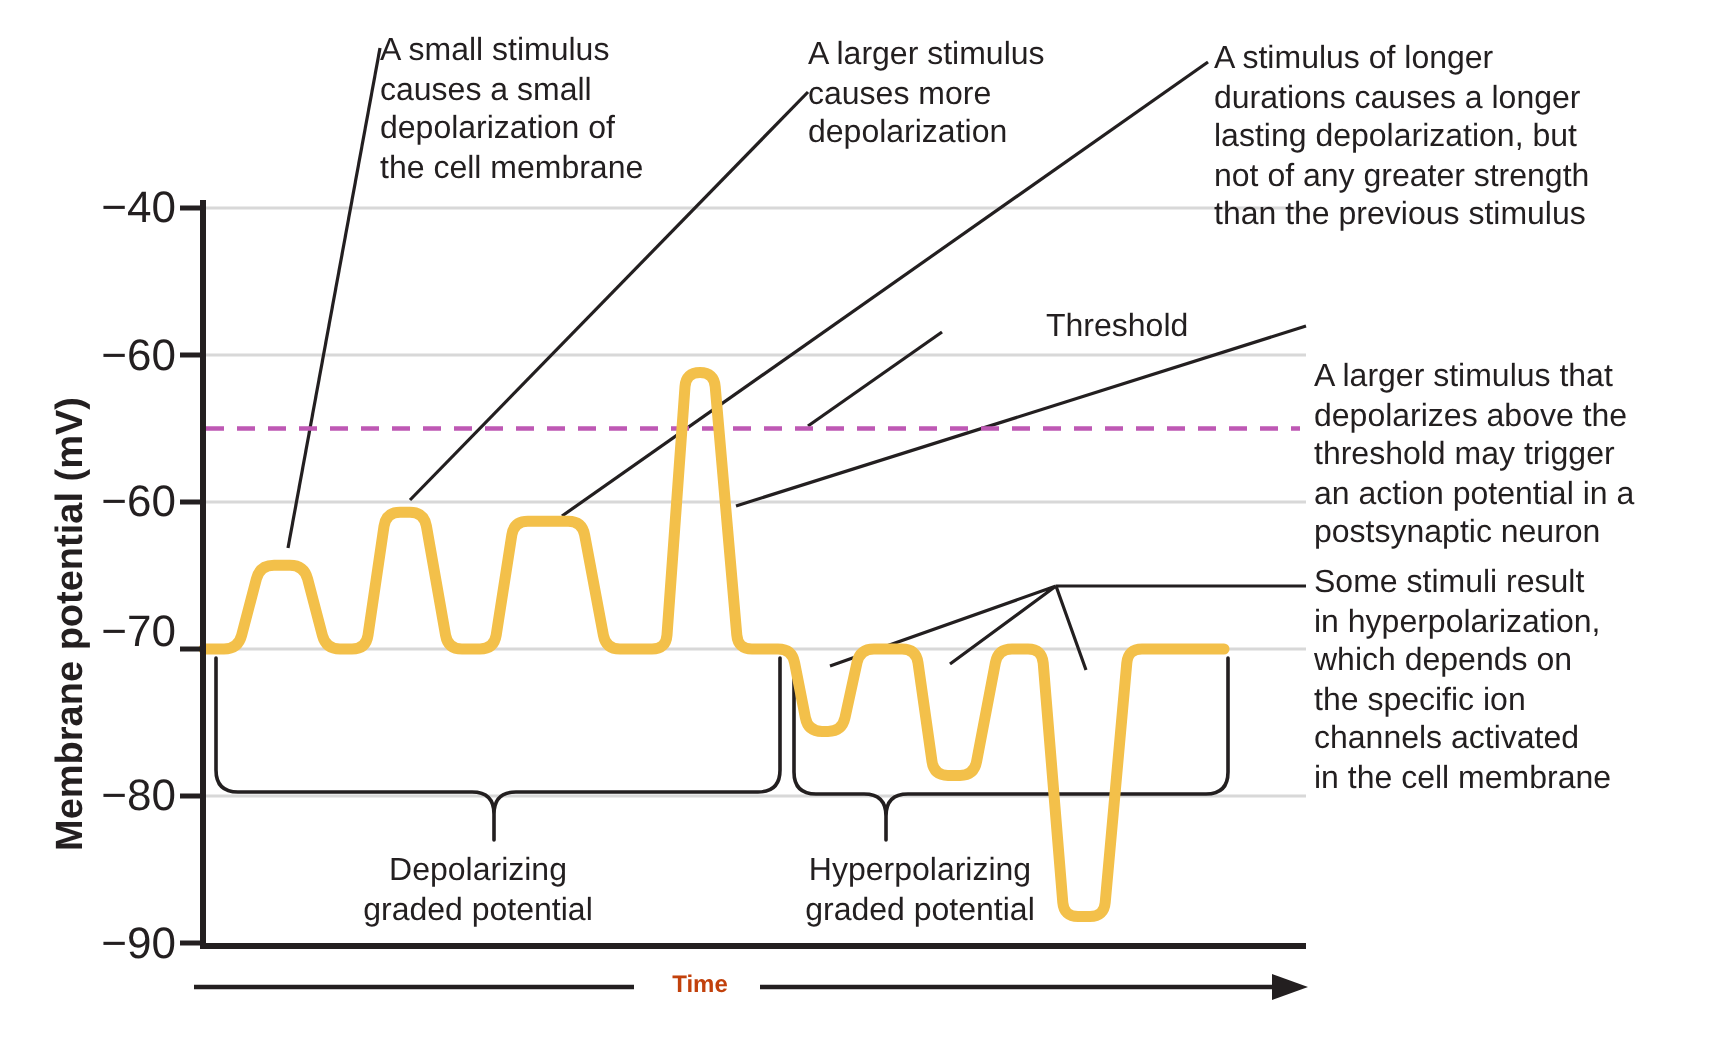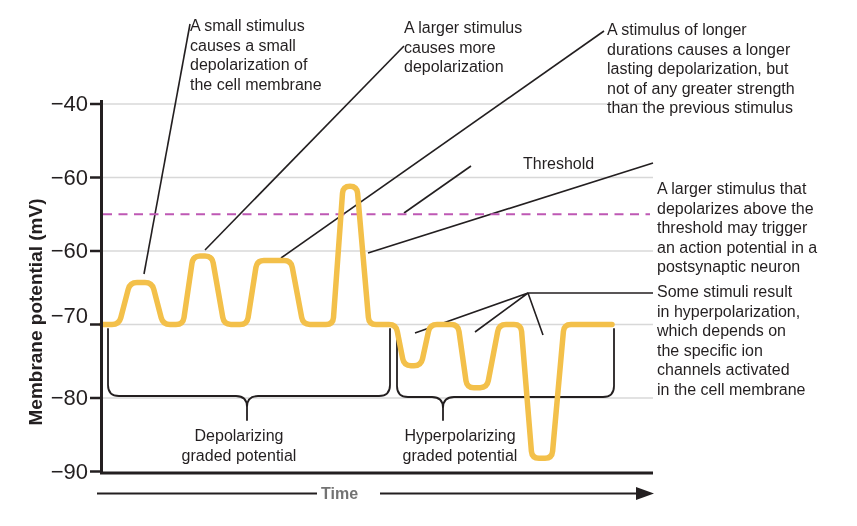--- a/index.html
+++ b/index.html
@@ -4,22 +4,22 @@
 <style>
   html,body{margin:0;padding:0;background:#fff;}
   .fig{position:relative;width:857px;height:526px;background:#fff;overflow:hidden;
        font-family:"Liberation Sans",sans-serif;color:#231F20;}
   .fig svg{position:absolute;left:0;top:0;}
   .ann{position:absolute;white-space:pre-line;font-size:16px;line-height:19.5px;color:#231F20;}
   .ann.center{text-align:center;}
   .tick{position:absolute;width:48px;text-align:right;font-size:22px;line-height:20px;color:#231F20;}
   .ylabel{position:absolute;left:36px;top:312px;transform:translate(-50%,-50%) rotate(-90deg);
           font-weight:bold;font-size:19px;white-space:nowrap;color:#231F20;}
-  .timelabel{position:absolute;left:321px;top:485px;width:58px;text-align:left;
-             font-weight:bold;font-size:16px;color:#737373;}
+  .timelabel{position:absolute;left:321px;top:485px;width:58px;text-align:center;
+             font-weight:bold;font-size:12px;color:#c2410c;}
 </style>
 </head>
 <body>
 
 <div class="fig">
 
   <svg id="chart-svg" width="857" height="526" viewBox="0 0 857 526">
 
     <g id="g-grid">
         <line x1="101" y1="104" x2="653" y2="104" stroke="#D8D8D8" stroke-width="1.5"></line>

